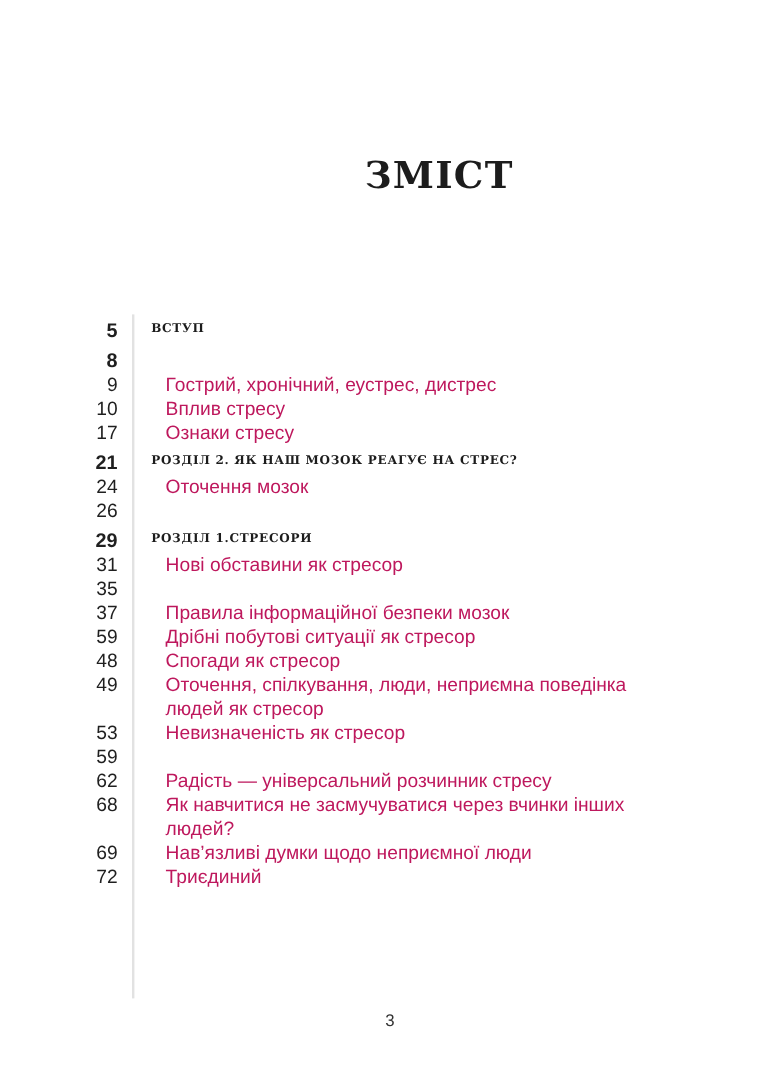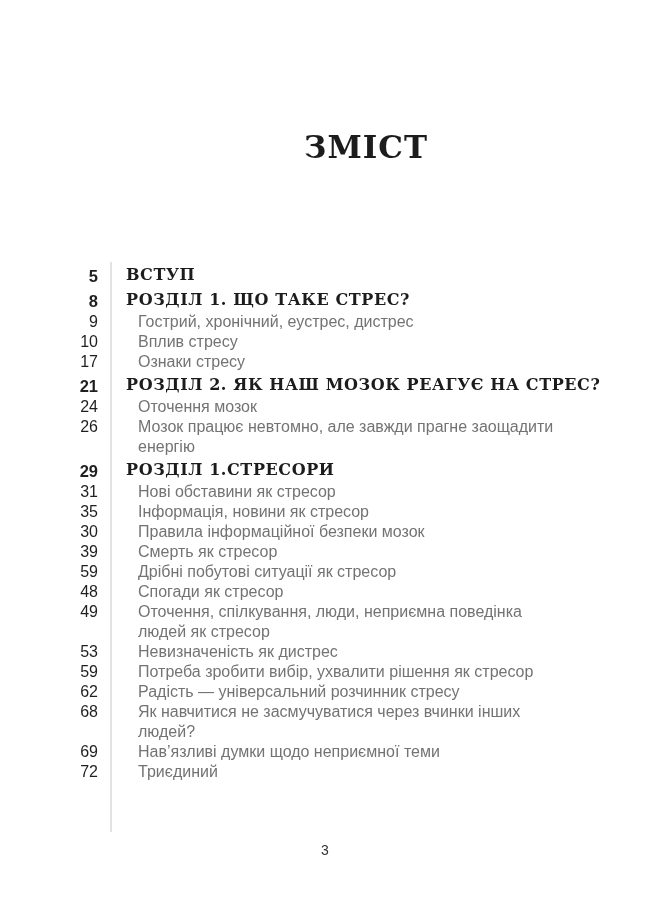--- a/index.html
+++ b/index.html
@@ -49,36 +49,36 @@
       width: 38px;
       text-align: right;
       flex: 0 0 38px;
       font-family: "Liberation Sans", sans-serif;
       font-size: 16px;
       color: #1f1f1f;
     }
     .title {
       font-family: "Liberation Sans", sans-serif;
       font-size: 16px;
-      color: #737373;
+      color: #be185d;
       line-height: 20px;
     }
     .row.section {
       margin-top: 2px;
     }
     .row.section .num {
       font-weight: bold;
       font-size: 16.5px;
       line-height: 22px;
       padding-top: 1px;
     }
     .row.section .title {
       font-family: "DejaVu Serif", serif;
       font-weight: bold;
-      font-size: 16px;
+      font-size: 10px;
       line-height: 22px;
       letter-spacing: 0.6px;
       margin-left: 28px;
       color: #1c1c1c;
     }
     .row.sub .num {
       line-height: 20px;
     }
     .row.sub .title {
       margin-left: 40px;
@@ -106,21 +106,20 @@
 <div class="toc">
   <div class="divider"></div>
 
   <div class="row section">
     <span class="num">5</span>
     <span class="title">ВСТУП</span>
   </div>
 
   <div class="row section gap-before">
     <span class="num">8</span>
-    <span class="title">РОЗДІЛ 1. ЩО ТАКЕ СТРЕС?</span>
   </div>
   <div class="row sub">
     <span class="num">9</span>
     <span class="title">Гострий, хронічний, еустрес, дистрес</span>
   </div>
   <div class="row sub">
     <span class="num">10</span>
     <span class="title">Вплив стресу</span>
   </div>
   <div class="row sub">
@@ -131,75 +130,68 @@
   <div class="row section gap-before">
     <span class="num">21</span>
     <span class="title">РОЗДІЛ 2. ЯК НАШ МОЗОК РЕАГУЄ НА СТРЕС?</span>
   </div>
   <div class="row sub">
     <span class="num">24</span>
     <span class="title">Оточення мозок</span>
   </div>
   <div class="row sub">
     <span class="num">26</span>
-    <span class="title">Мозок працює невтомно, але завжди прагне заощадити енергію</span>
   </div>
 
   <div class="row section gap-before">
     <span class="num">29</span>
     <span class="title">РОЗДІЛ 1.СТРЕСОРИ</span>
   </div>
   <div class="row sub">
     <span class="num">31</span>
     <span class="title">Нові обставини як стресор</span>
   </div>
   <div class="row sub">
     <span class="num">35</span>
-    <span class="title">Інформація, новини як стресор</span>
   </div>
   <div class="row sub">
-    <span class="num">30</span>
+    <span class="num">37</span>
     <span class="title">Правила інформаційної безпеки мозок</span>
-  </div>
-  <div class="row sub">
-    <span class="num">39</span>
-    <span class="title">Смерть як стресор</span>
   </div>
   <div class="row sub">
     <span class="num">59</span>
     <span class="title">Дрібні побутові ситуації як стресор</span>
   </div>
   <div class="row sub">
     <span class="num">48</span>
     <span class="title">Спогади як стресор</span>
   </div>
   <div class="row sub">
     <span class="num">49</span>
     <span class="title">Оточення, спілкування, люди, неприємна поведінка людей як стресор</span>
   </div>
   <div class="row sub">
     <span class="num">53</span>
-    <span class="title">Невизначеність як дистрес</span>
+    <span class="title">Невизначеність як стресор</span>
   </div>
   <div class="row sub">
     <span class="num">59</span>
-    <span class="title">Потреба зробити вибір, ухвалити рішення як стресор</span>
   </div>
   <div class="row sub">
     <span class="num">62</span>
     <span class="title">Радість — універсальний розчинник стресу</span>
   </div>
 
   <div class="row sub">
     <span class="num">68</span>
     <span class="title">Як навчитися не засмучуватися через вчинки інших людей?</span>
   </div>
   <div class="row sub">
     <span class="num">69</span>
-    <span class="title">Нав’язливі думки щодо неприємної теми</span>
+    <span class="title">Нав’язливі думки щодо неприємної люди</span>
   </div>
   <div class="row sub">
     <span class="num">72</span>
     <span class="title">Триєдиний</span>
   </div>
 </div>
 
 <div class="page-number">3</div>
 
 </body></html>

